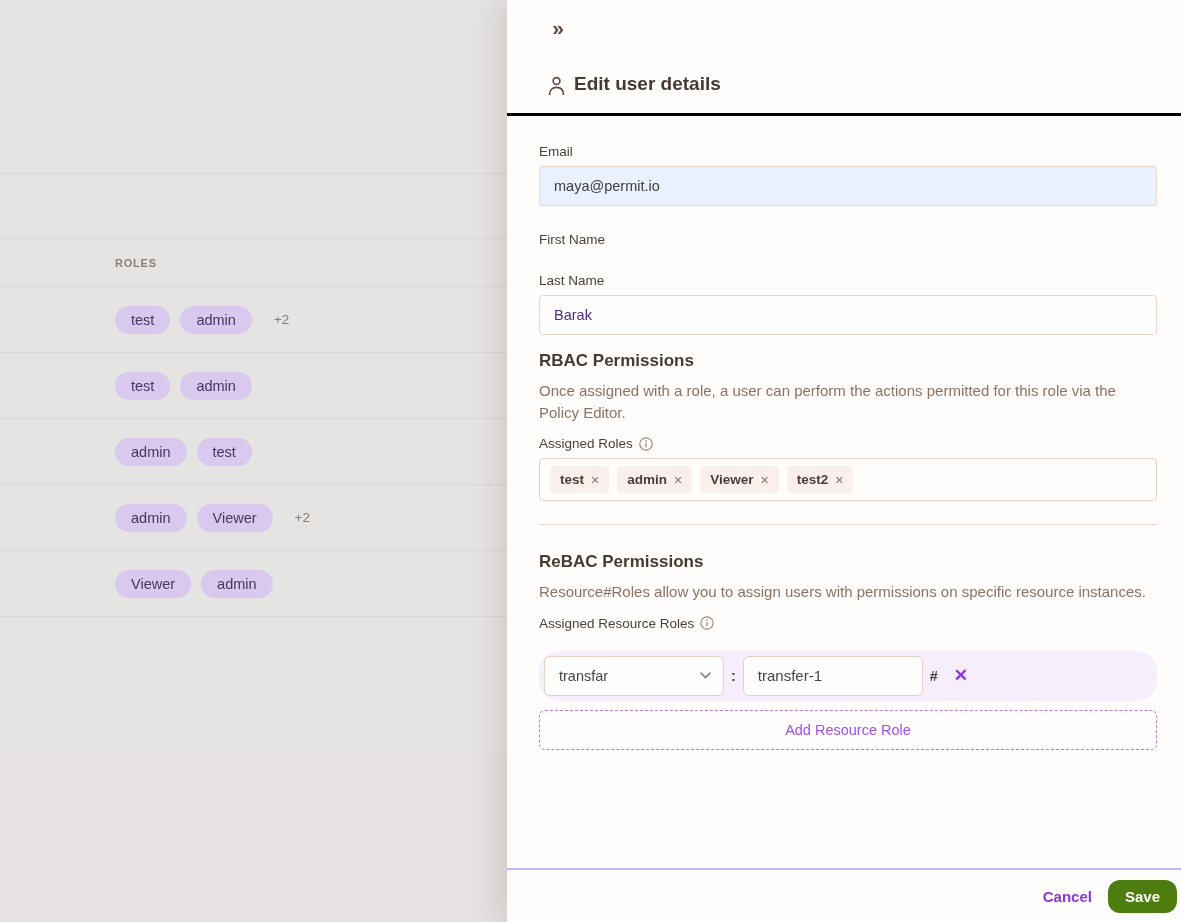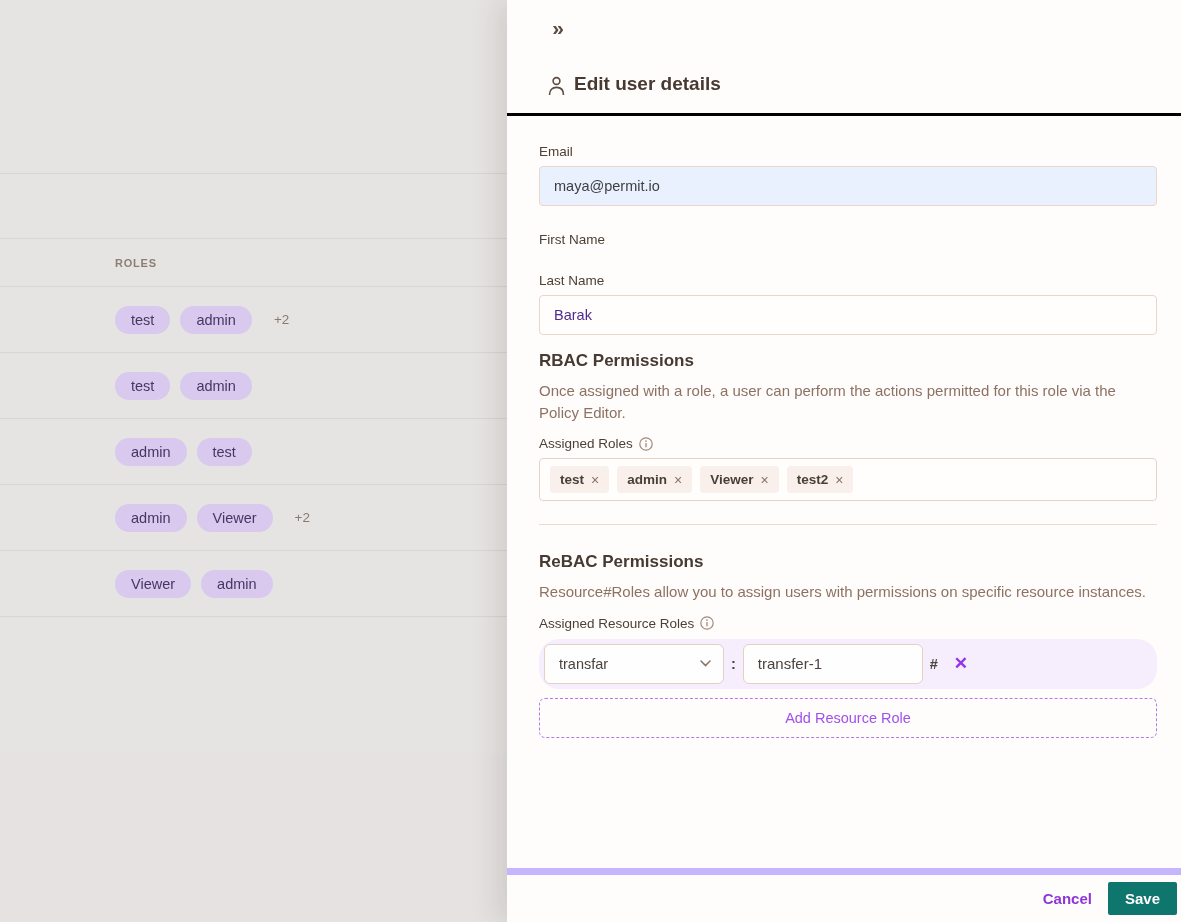--- a/index.html
+++ b/index.html
@@ -76,21 +76,21 @@
   .role-chip .chip-x { font-size:14px; color:#8d7164; cursor:pointer; font-weight:400; }
   .add-role-input {
     border:none; outline:none; background:transparent; flex:1; height:26px;
     font-family:"Liberation Sans", sans-serif; font-size:14.5px; color:#4a3e37;
   }
   .add-role-input::placeholder { color:#c5aea2; }
 
   .section-divider { border:none; border-top:1px solid #ead9d0; width:618px; margin-top:23px; }
 
   .resource-row {
-    width:618px; height:50px; margin-top:8px; background:#f6edfd; border-radius:20px;
+    width:618px; height:50px; margin-top:20px; background:#f6edfd; border-radius:20px;
     display:flex; align-items:center; padding:0 5px; gap:7px;
   }
   .fake-select {
     width:180px; height:40px; background:#fffefe; border:1px solid #e5d0c3; border-radius:6px;
     display:flex; align-items:center; justify-content:space-between; padding:0 12px 0 14px;
     font-size:14.5px; color:#4a443f; cursor:pointer;
   }
   .res-input {
     width:180px; height:40px; background:#fffefe; border:1px solid #e5d0c3; border-radius:6px;
     padding:0 14px; font-size:15px; color:#4a443f; outline:none;
@@ -102,29 +102,29 @@
     font-size:17px; color:#9333ea; font-weight:600; line-height:32px;
   }
   .add-resource-btn {
     width:618px; height:40px; margin-top:9px; background:transparent;
     border:1.5px dashed #b47ae8; border-radius:6px; cursor:pointer;
     font-family:"Liberation Sans", sans-serif; font-size:14.5px; color:#a050ef;
   }
 
   .drawer-footer {
     position:absolute; left:0; bottom:0; width:674px; height:54px;
-    border-top:7px solid #c4b5fd; background:#fffdfb;
+    border-top:2px solid #c4b5fd; background:#fffdfb;
     display:flex; align-items:center; justify-content:flex-end; gap:16px; padding-right:4px;
   }
   .cancel-btn {
     background:none; border:none; cursor:pointer;
     font-family:"Liberation Sans", sans-serif; font-size:15px; font-weight:700; color:#8e35d8;
   }
   .save-btn {
-    background:#0f766e; border:none; border-radius:2px; cursor:pointer;
+    background:#4d7c0f; border:none; border-radius:12px; cursor:pointer;
     font-family:"Liberation Sans", sans-serif; font-size:15px; font-weight:700; color:#fffdfd;
     height:33px; padding:0 17px; margin-right:0;
   }
   svg { display:block; }
 </style>
 </head>
 <body>
 
 <div class="bg-left">
   <div class="bg-card"></div>

